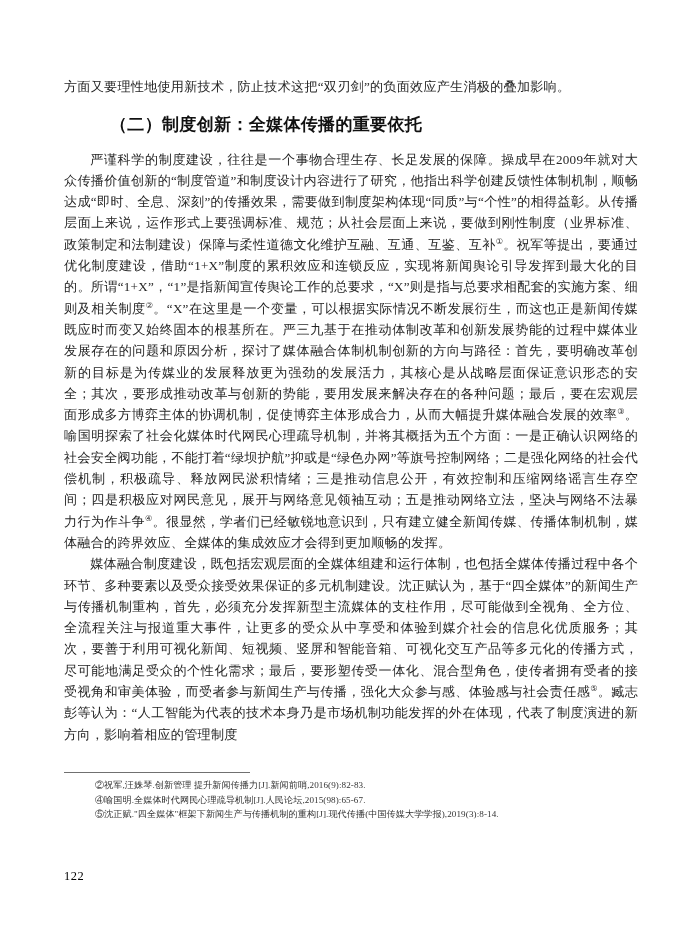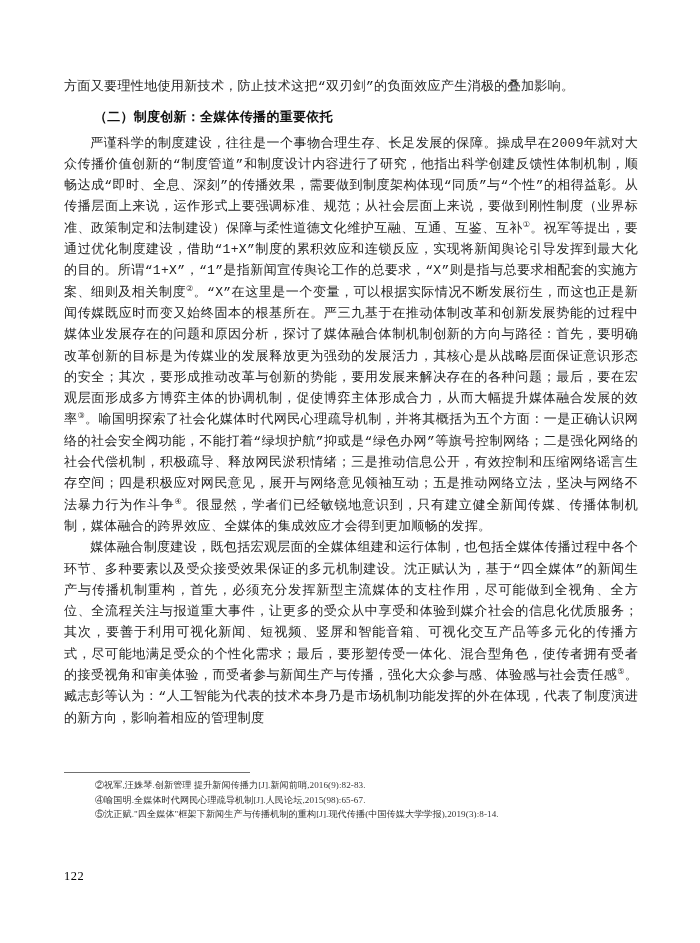--- a/index.html
+++ b/index.html
@@ -30,30 +30,29 @@
   
   .para {
     margin: 0;
     font-size: 13.1px;
     line-height: 21.3px;
     text-align: justify;
     text-justify: inter-ideograph;
     letter-spacing: 0.02em;
     color: #262626;
     word-break: break-all;
-    font-family: Liberation Mono, monospace;
   }
   .para.indent {
     text-indent: 2em;
   }
   .heading {
-    margin: 4px;
+    margin: 12px;
     padding-top: 5px;
     padding-bottom: 1px;
-    font-size: 13px;
+    font-size: 17px;
     line-height: 21.3px;
     font-weight: bold;
     text-indent: 2em;
     letter-spacing: 0.02em;
     color: #111111;
   }
   sup.fn {
     font-size: 0.62em;
     vertical-align: super;
     line-height: 0;

